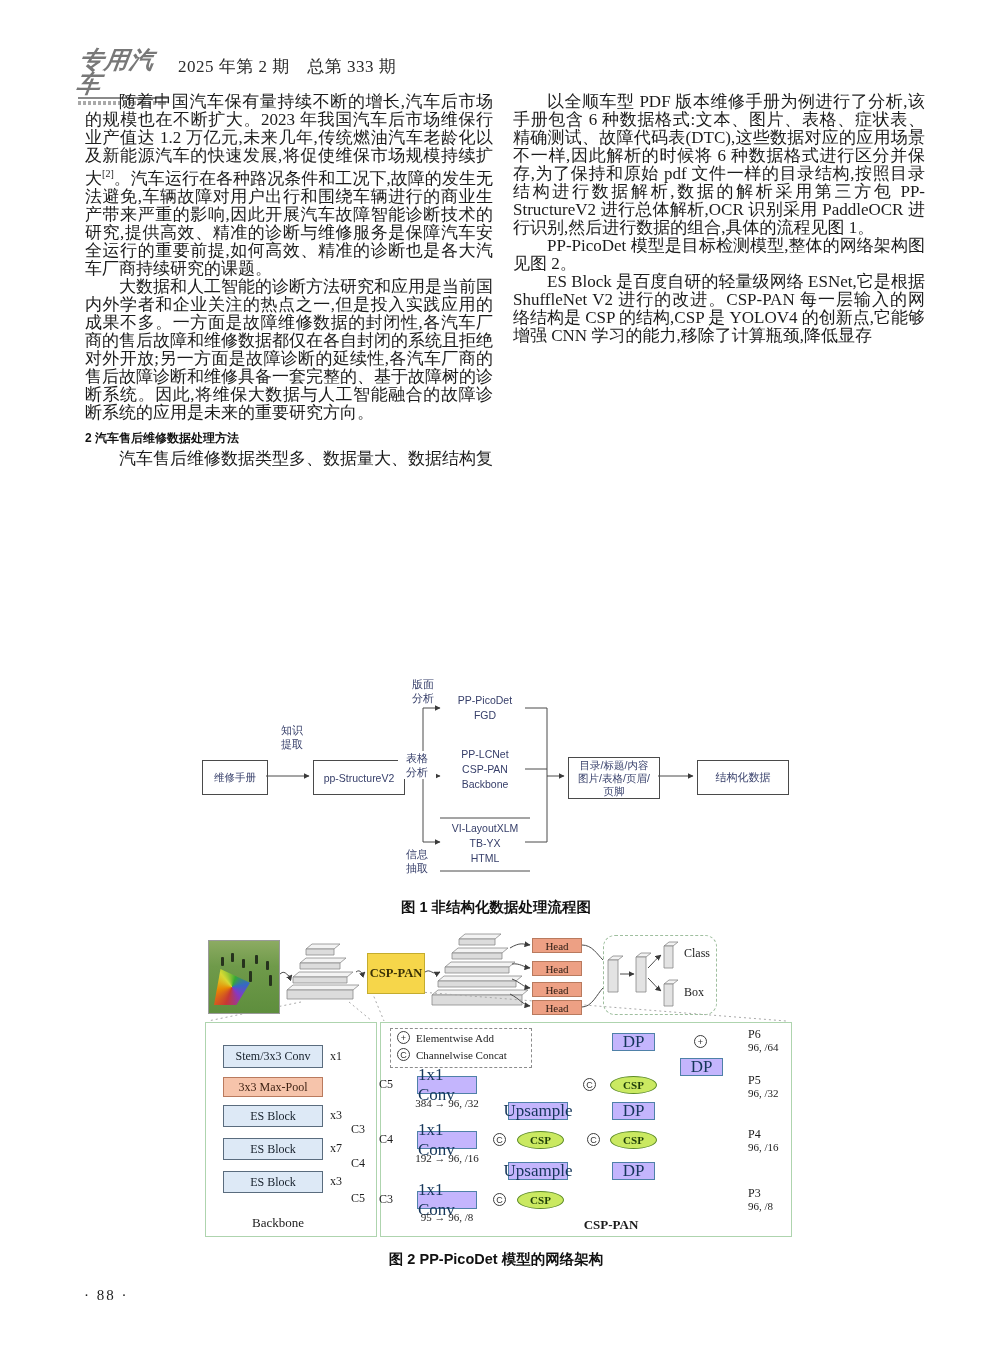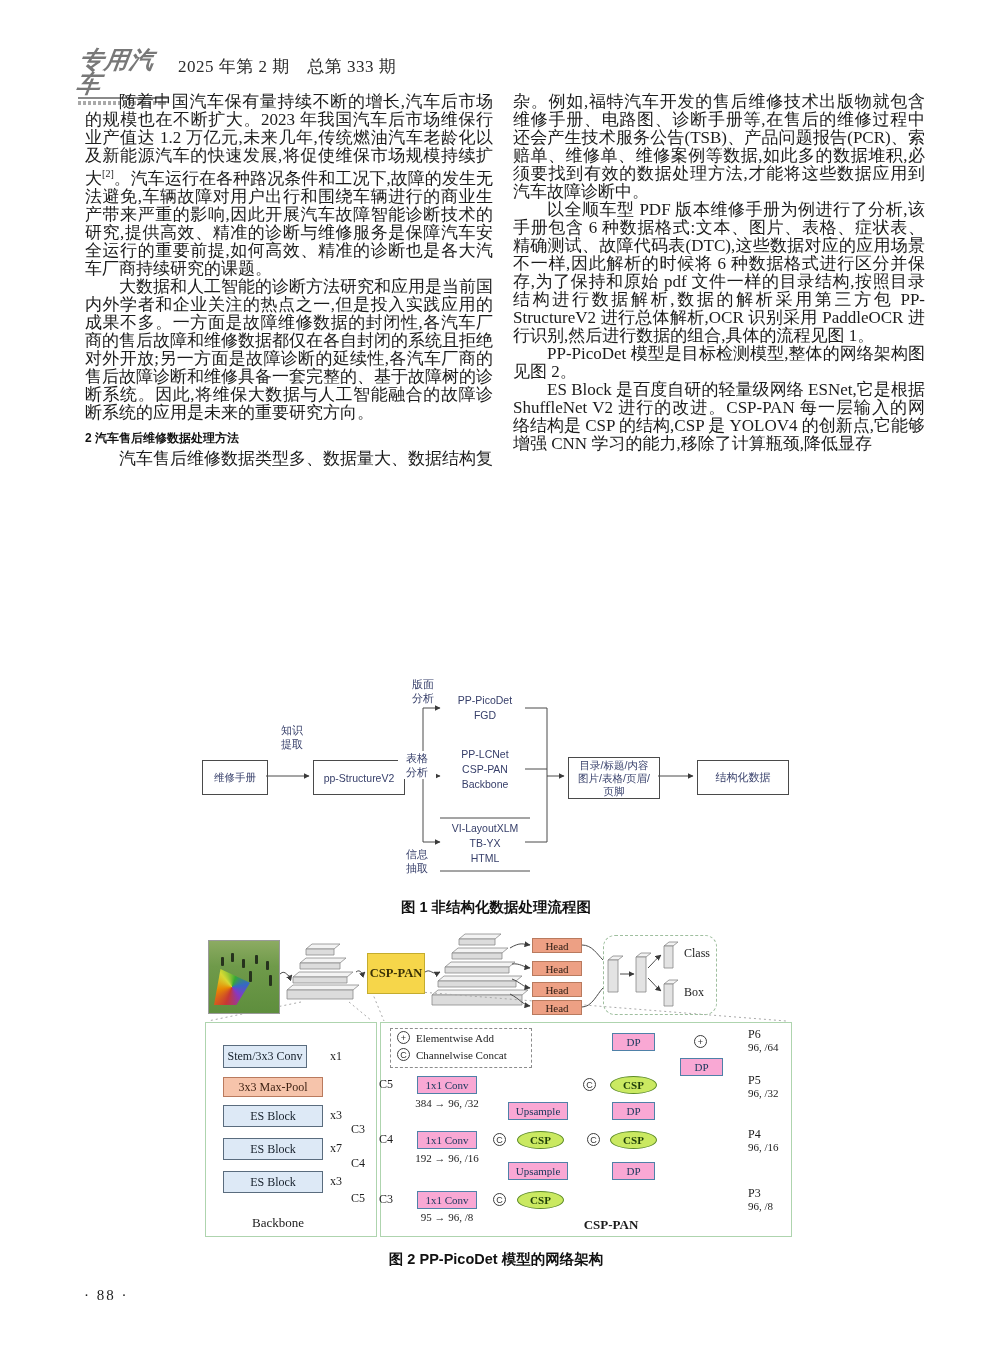--- a/index.html
+++ b/index.html
@@ -27,22 +27,22 @@
        text-align:center;color:#38406b;}
   .caption{font-family:"Liberation Sans",sans-serif;font-weight:bold;font-size:14.5px;
        text-align:center;color:#111;}
   
   .panel{border:1px solid #aed4ae;background:#fff;}
   .detailbox{border:1.5px dashed #9fbf9f;border-radius:12px;}
   .legendbox{border:1px dashed #8c8c8c;}
   .legendrow{display:flex;align-items:center;gap:6px;font-size:11px;font-family:"Liberation Serif",serif;color:#222;}
   .node{width:13px;height:13px;border:1px solid #3c3c3c;border-radius:50%;background:#fff;
        font-family:"Liberation Sans",sans-serif;font-size:9px;line-height:13px;text-align:center;color:#333;box-sizing:border-box;}
-  .bluebox{border:1px solid #4f81a8;background:#f9a8d4;display:flex;align-items:center;justify-content:center;
-       font-size:11px;font-family:"Liberation Serif",serif;color:#15365a;box-sizing:border-box;}
+  .bluebox{border:1px solid #4f81a8;background:#c4b5fd;display:flex;align-items:center;justify-content:center;
+       font-size:17px;font-family:"Liberation Serif",serif;color:#15365a;box-sizing:border-box;}
   .cspel{border:1px solid #5d8c28;background:#cae961;border-radius:50%;display:flex;align-items:center;justify-content:center;
        font-size:11px;font-weight:bold;font-family:"Liberation Serif",serif;color:#1d3c08;box-sizing:border-box;}
   .backblock{border:1px solid #5a6c7e;background:#dde9f6;display:flex;align-items:center;justify-content:center;
        font-size:12px;font-family:"Liberation Serif",serif;color:#16202b;box-sizing:border-box;}
   .poolblock{background:#f6c4ab;border-color:#b97a5e;color:#3a1e10;}
   .headbox{border:1px solid #b97a5e;background:#eda084;display:flex;align-items:center;justify-content:center;
        font-size:11px;font-family:Liberation Serif, serif;color:#2a1a12;box-sizing:border-box;}
   .csppanbox{border:1px solid #c4ac2e;background:#f6d64a;display:flex;align-items:center;justify-content:center;
        font-size:12.5px;font-weight:bold;font-family:"Liberation Serif",serif;color:#3a3106;}
   .sml{font-size:12px;font-family:"Liberation Serif",serif;color:#1b1b1b;}
@@ -68,21 +68,20 @@
   <div class="abs issue" style="left:178px;top:55px;">2025 年第 2 期　总第 333 期</div>
 
   <div class="abs col" style="left:85px;top:93px;">
     <p><span>随着中国汽车保有量持续不断的增长,汽车后市场的规模也在不断扩大。2023 年我国汽车后市场维保行业产值达 1.2 万亿元,未来几年,传统燃油汽车老龄化以及新能源汽车的快速发展,将促使维保市场规模持续扩大</span><sup>[2]</sup><span>。汽车运行在各种路况条件和工况下,故障的发生无法避免,车辆故障对用户出行和围绕车辆进行的商业生产带来严重的影响,因此开展汽车故障智能诊断技术的研究,提供高效、精准的诊断与维修服务是保障汽车安全运行的重要前提,如何高效、精准的诊断也是各大汽车厂商持续研究的课题。</span></p>
     <p>大数据和人工智能的诊断方法研究和应用是当前国内外学者和企业关注的热点之一,但是投入实践应用的成果不多。一方面是故障维修数据的封闭性,各汽车厂商的售后故障和维修数据都仅在各自封闭的系统且拒绝对外开放;另一方面是故障诊断的延续性,各汽车厂商的售后故障诊断和维修具备一套完整的、基于故障树的诊断系统。因此,将维保大数据与人工智能融合的故障诊断系统的应用是未来的重要研究方向。</p>
     <div class="sec">2  汽车售后维修数据处理方法</div>
     <p>汽车售后维修数据类型多、数据量大、数据结构复</p>
   </div>
 
   <div class="abs col" style="left:513px;top:93px;width:412px;">
-    <p style="text-indent:0;">杂。例如,福特汽车开发的售后维修技术出版物就包含维修手册、电路图、诊断手册等,在售后的维修过程中还会产生技术服务公告(TSB)、产品问题报告(PCR)、索赔单、维修单、维修案例等数据,如此多的数据堆积,必须要找到有效的数据处理方法,才能将这些数据应用到汽车故障诊断中。</p>
     <p>以全顺车型 PDF 版本维修手册为例进行了分析,该手册包含 6 种数据格式:文本、图片、表格、症状表、精确测试、故障代码表(DTC),这些数据对应的应用场景不一样,因此解析的时候将 6 种数据格式进行区分并保存,为了保持和原始 pdf 文件一样的目录结构,按照目录结构进行数据解析,数据的解析采用第三方包 PP-StructureV2 进行总体解析,OCR 识别采用 PaddleOCR 进行识别,然后进行数据的组合,具体的流程见图 1。</p>
     <p>PP-PicoDet 模型是目标检测模型,整体的网络架构图见图 2。</p>
     <p>ES Block 是百度自研的轻量级网络 ESNet,它是根据 ShuffleNet V2 进行的改进。CSP-PAN 每一层输入的网络结构是 CSP 的结构,CSP 是 YOLOV4 的创新点,它能够增强 CNN 学习的能力,移除了计算瓶颈,降低显存</p>
   </div>
 
   <div class="abs" style="left:190px;top:675px;width:612px;height:215px;">
     <svg width="612" height="215" style="position:absolute;left:0;top:0;">
       <defs>
         <marker id="m1" markerWidth="6" markerHeight="6" refX="5.5" refY="3" orient="auto">
           <path d="M0,0 L6,3 L0,6 z" fill="#3a3a3a"></path>
@@ -276,21 +275,21 @@
     <div class="abs headbox" style="left:332px;top:6px;width:50px;height:15px;">Head</div>
     <div class="abs headbox" style="left:332px;top:29px;width:50px;height:15px;">Head</div>
     <div class="abs headbox" style="left:332px;top:50px;width:50px;height:15px;">Head</div>
     <div class="abs headbox" style="left:332px;top:68px;width:50px;height:15px;">Head</div>
 
     <div class="abs detailbox" style="left:403px;top:3px;width:112px;height:78px;"></div>
     <div class="abs sml" style="left:484px;top:14px;">Class</div>
     <div class="abs sml" style="left:484px;top:53px;">Box</div>
 
     <div class="abs panel" style="left:5px;top:90px;width:170px;height:213px;"></div>
-    <div class="abs backblock" style="left:23px;top:113px;width:84px;height:23px;">Stem/3x3 Conv</div>
+    <div class="abs backblock" style="left:23px;top:113px;width:100px;height:23px;">Stem/3x3 Conv</div>
     <div class="abs sml" style="left:130px;top:117px;">x1</div>
     <div class="abs backblock poolblock" style="left:23px;top:145px;width:100px;height:20px;">3x3 Max-Pool</div>
     <div class="abs backblock" style="left:23px;top:173px;width:100px;height:22px;">ES Block</div>
     <div class="abs sml" style="left:130px;top:176px;">x3</div>
     <div class="abs sml" style="left:151px;top:190px;">C3</div>
     <div class="abs backblock" style="left:23px;top:206px;width:100px;height:22px;">ES Block</div>
     <div class="abs sml" style="left:130px;top:209px;">x7</div>
     <div class="abs sml" style="left:151px;top:224px;">C4</div>
     <div class="abs backblock" style="left:23px;top:239px;width:100px;height:22px;">ES Block</div>
     <div class="abs sml" style="left:130px;top:242px;">x3</div>

